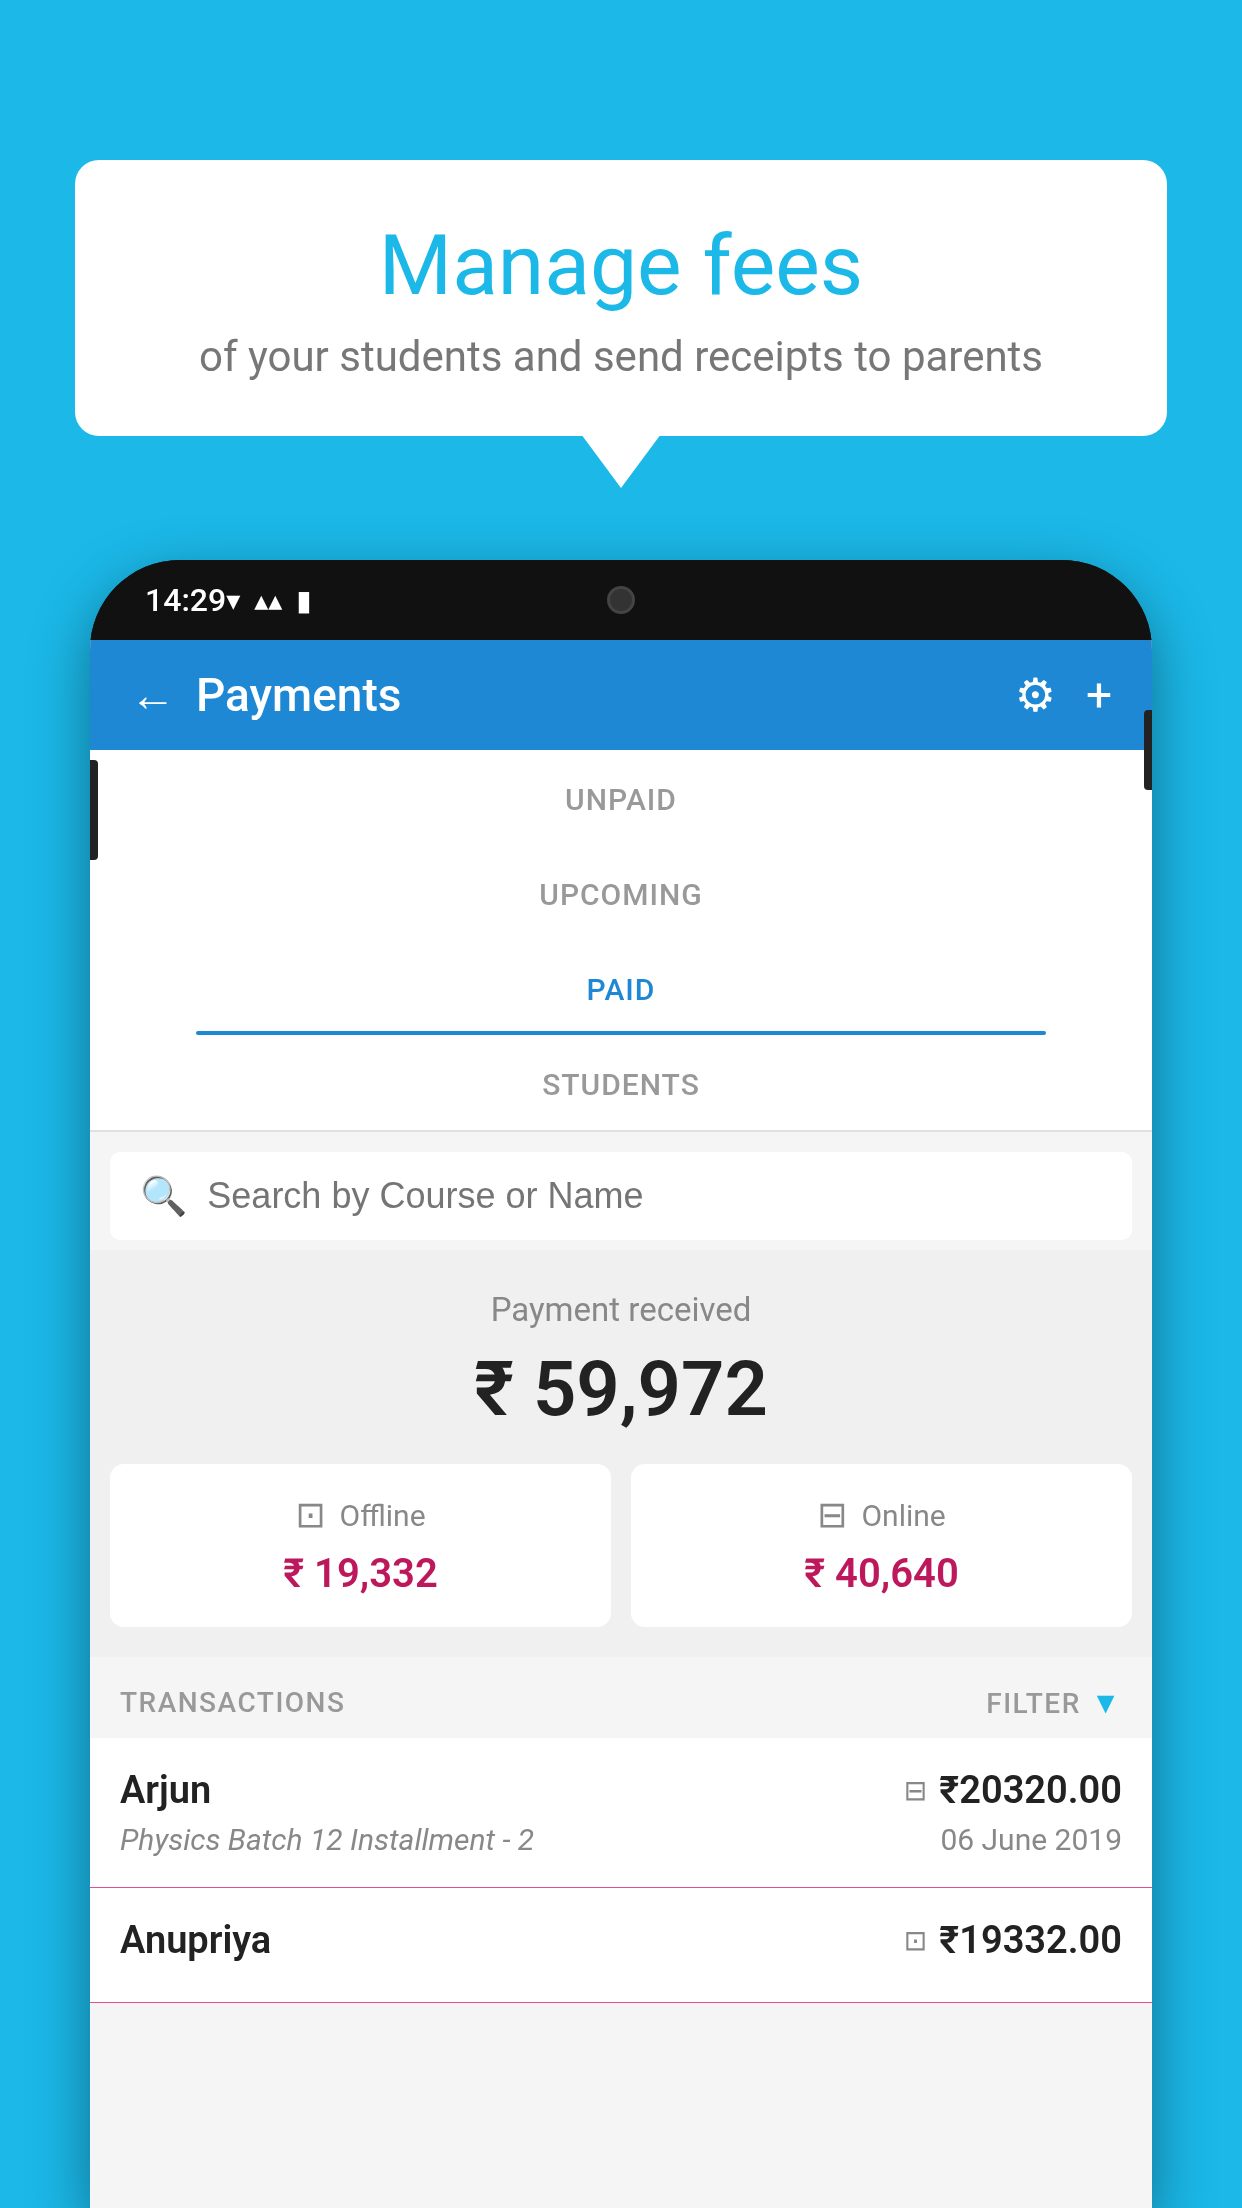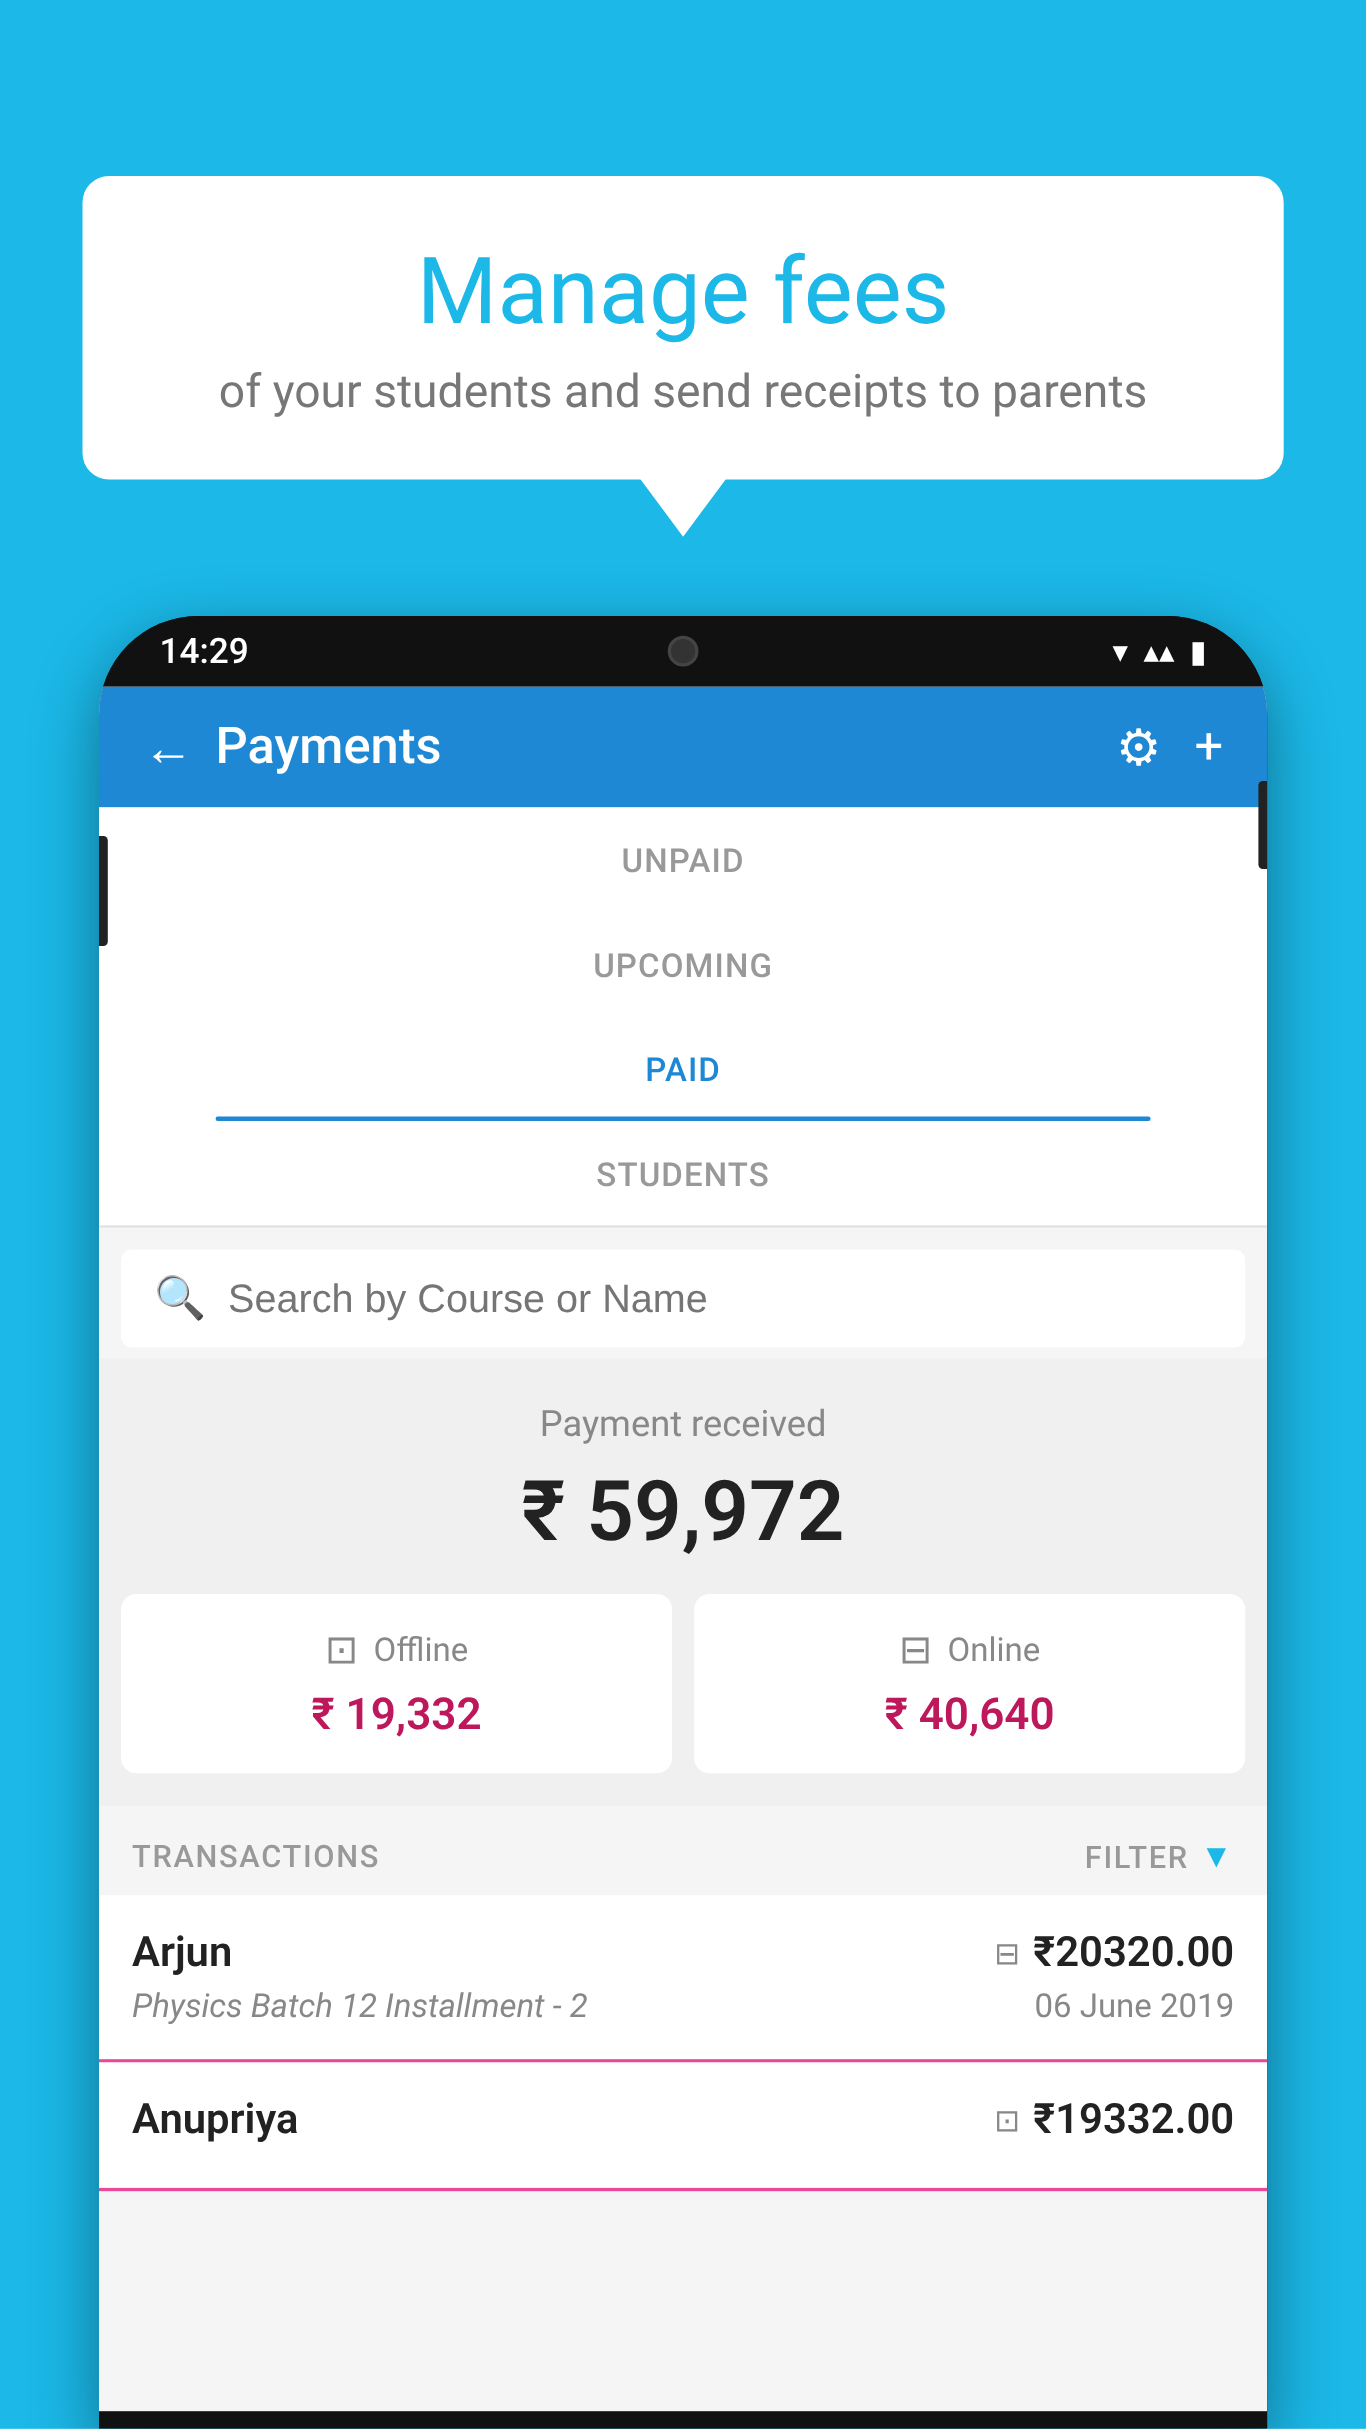--- a/index.html
+++ b/index.html
@@ -57,24 +57,23 @@
       bottom: 0;
       background: #111;
       border-radius: 90px 90px 0 0;
       overflow: hidden;
       box-shadow: 0 20px 60px rgba(0,0,0,0.4);
     }
 
     
     .phone-top-bar {
       background: #111;
-      height: 64px;
-      display: flex;
-      align-items: center;
-      justify-content: space-between;
+      height: 80px;
+      display: flex;
+      align-items: center;
       padding: 0 55px;
       position: relative;
     }
     .phone-time {
       color: white;
       font-size: 32px;
       font-weight: 500;
     }
     .phone-camera {
       position: absolute;
@@ -264,21 +263,21 @@
     }
     .filter-icon {
       color: #1BB8E8;
       font-size: 30px;
     }
 
     
     .transaction-row {
       background: white;
       padding: 30px 30px;
-      border-bottom: 3px solid #ec4899;
+      border-bottom: 1px solid #ec4899;
       display: flex;
       justify-content: space-between;
       align-items: flex-start;
     }
     .transaction-left {
       flex: 1;
     }
     .transaction-name {
       font-size: 38px;
       font-weight: 600;

